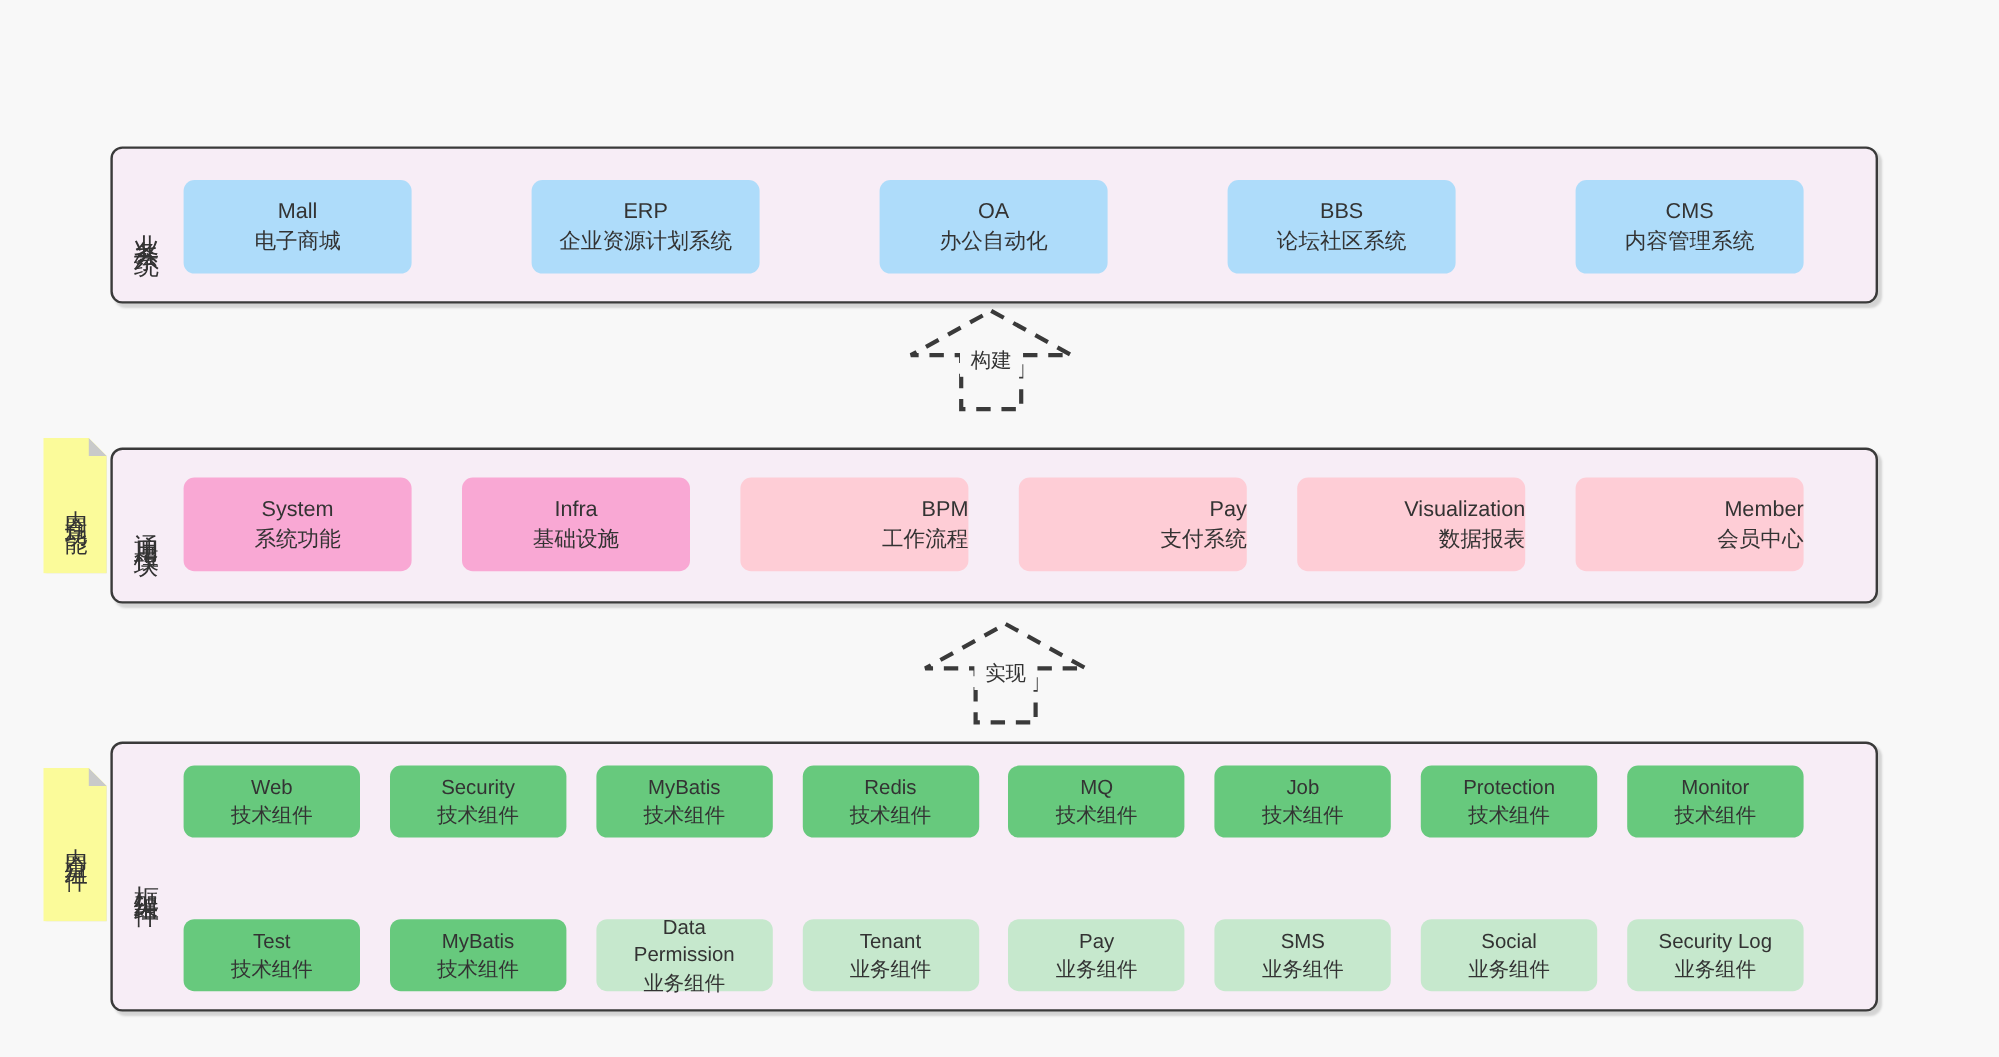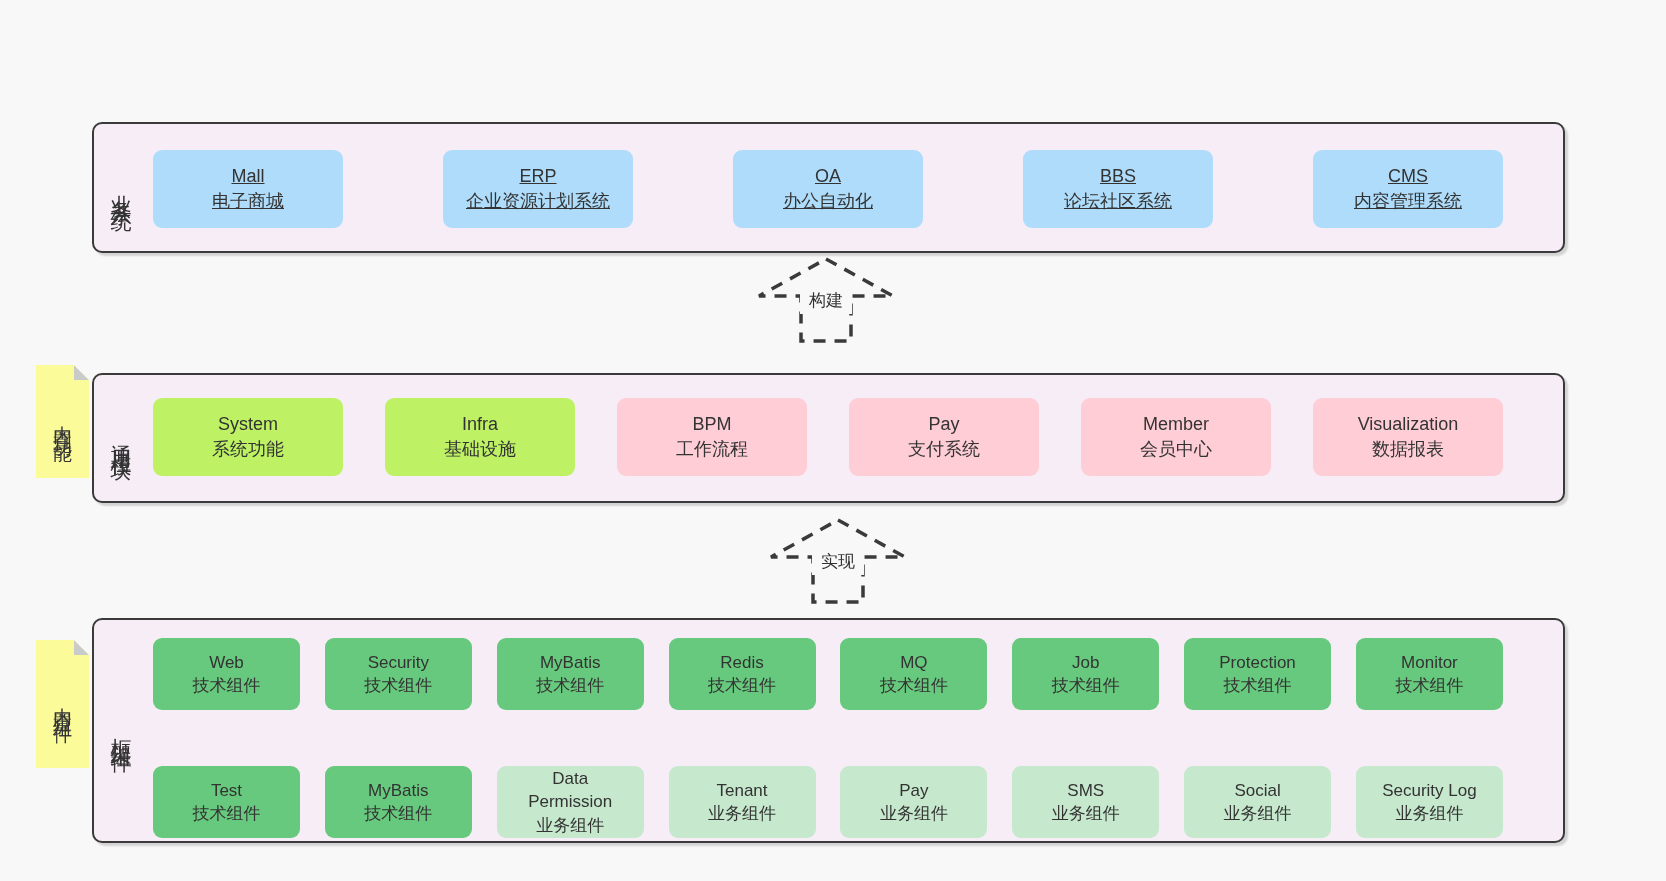--- a/index.html
+++ b/index.html
@@ -32,42 +32,42 @@
     writing-mode:vertical-rl;text-orientation:upright;
     font-size:21px;letter-spacing:5px;color:#333;
     white-space:nowrap;
   }
 
   
   .box-row{
     position:absolute;left:59px;right:60px;
     display:flex;justify-content:space-between;
   }
-  #layer-business .box-row{top:26px;text-decoration:underline;}
+  #layer-business .box-row{top:26px;}
   #layer-modules .box-row{top:23px;}
   #layer-framework .box-row.r1{top:18px;}
   #layer-framework .box-row.r2{top:123px;margin-top:23px;}
 
   .box{
     display:flex;flex-direction:column;
     align-items:center;justify-content:center;
     text-align:center;
     border-radius:9px;
     font-size:18px;line-height:1.38;
     color:#333;
     box-sizing:border-box;
   }
   .box .box-name{display:block;}
   .box .box-desc{display:block;}
   .row6 .box{width:190px;height:78px;}
-  .row8 .box{width:147px;height:72px;font-size:17px;padding:0 13px;}
+  .row8 .box{width:147px;height:60px;font-size:17px;padding:0 13px;}
 
   .blue{background:#aedcfa;}
-  .red{background:#bef264;}
-  .pink{background:#fecdd6;}
+  .red{background:#f9a8d4;}
+  .pink{background:#fecdd6;align-items:flex-end;}
   .green{background:#67c97d;}
   .lightgreen{background:#c6e8cd;}
 
   
   .tag{
     position:absolute;left:36px;width:53px;
     background:#fbfb9a;
     clip-path:polygon(0 0,calc(100% - 15px) 0,100% 15px,100% 100%,0 100%);
     display:flex;align-items:center;justify-content:center;
     box-shadow:2px 2px 2px rgba(0,0,0,0.12);
@@ -155,26 +155,26 @@
       </div>
       <div class="box pink">
         <span class="box-name">BPM</span>
         <span class="box-desc">工作流程</span>
       </div>
       <div class="box pink">
         <span class="box-name">Pay</span>
         <span class="box-desc">支付系统</span>
       </div>
       <div class="box pink">
+        <span class="box-name">Visualization</span>
+        <span class="box-desc">数据报表</span>
+      </div>
+      <div class="box pink">
         <span class="box-name">Member</span>
         <span class="box-desc">会员中心</span>
-      </div>
-      <div class="box pink">
-        <span class="box-name">Visualization</span>
-        <span class="box-desc">数据报表</span>
       </div>
     </div>
   </section>
 
   <svg class="arrow" id="arrow-implement" viewBox="0 0 140 88">
     <path d="M70 3 L137 40 L95 40 L95 85 L45 85 L45 40 L3 40 Z"></path>
     <rect x="44" y="29" width="52" height="29"></rect>
     <text x="70" y="50" text-anchor="middle">实现</text>
   </svg>
 

